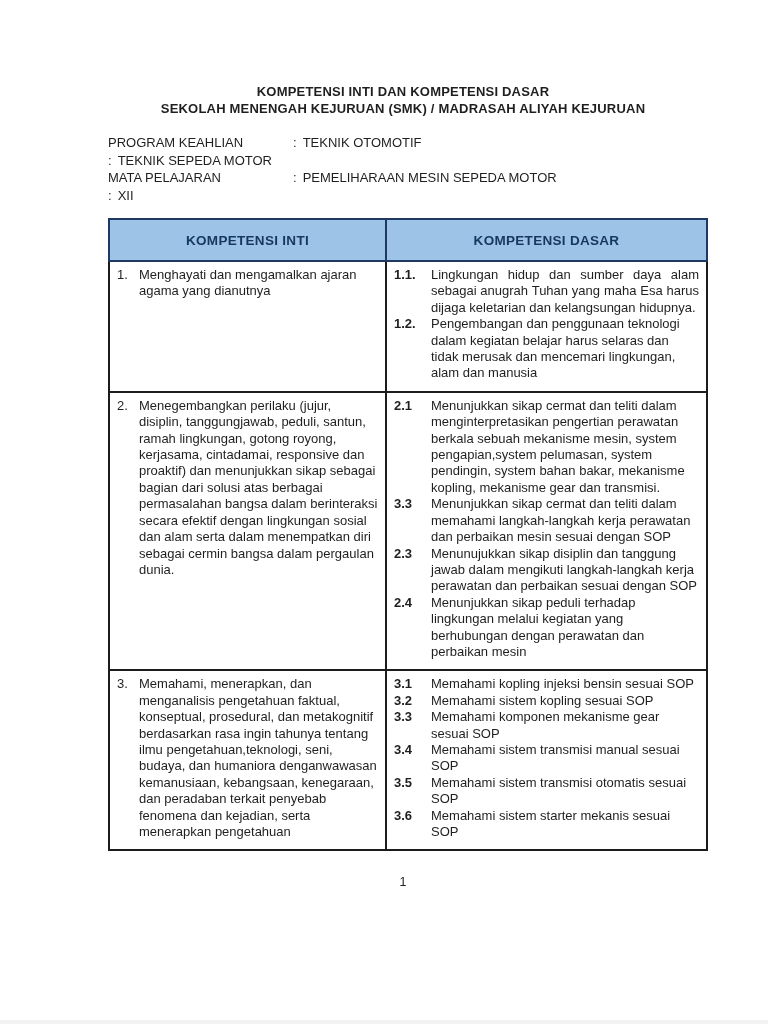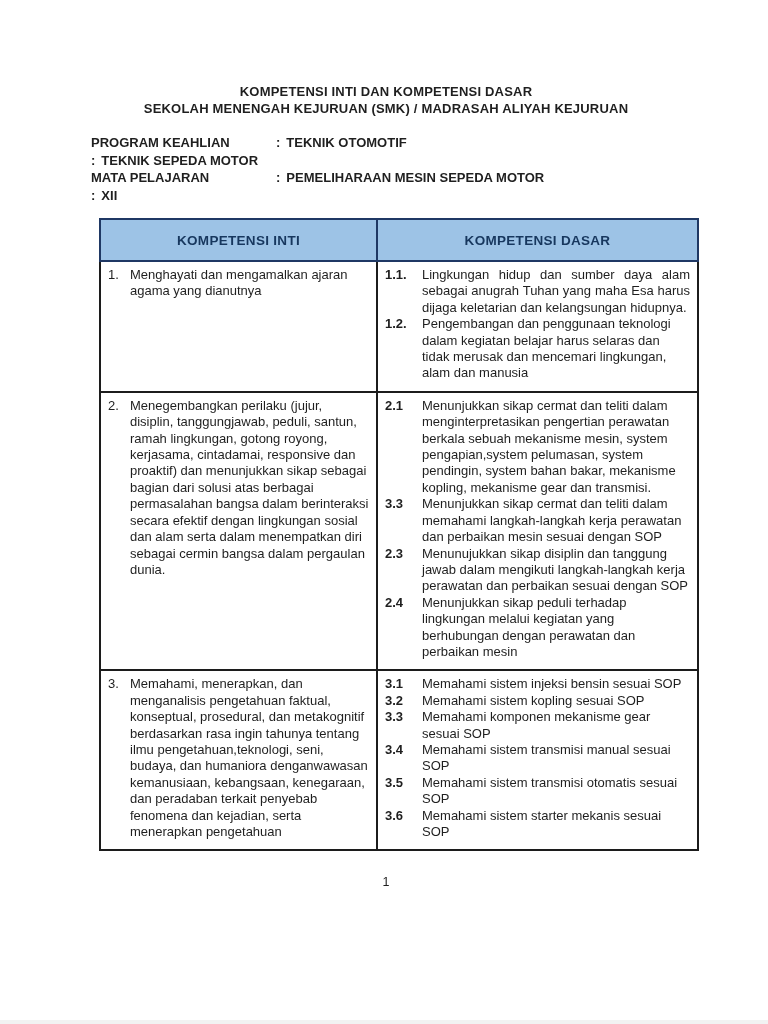--- a/index.html
+++ b/index.html
@@ -11,46 +11,45 @@
   }
   .canvas {
     position: relative;
     width: 768px;
     height: 1024px;
     background: #ffffff;
     overflow: hidden;
   }
   .content {
     position: absolute;
-    left: 91px;
+    left: 108px;
     top: 84px;
     width: 590px;
   }
   .doc-title {
     text-align: center;
     font-weight: bold;
     font-size: 13px;
     line-height: 16.5px;
     letter-spacing: 0.2px;
   }
   .meta {
     margin-top: 17px;
-    font-weight: bold;
+    font-weight: normal;
     font-size: 13px;
     line-height: 17.5px;
   }
   .meta-row { display: flex; }
   .meta-label { flex: 0 0 185px; }
   .meta-sep { margin-right: 6px; }
   table.comp-table {
     border-collapse: collapse;
     table-layout: fixed;
     width: 590px;
     margin-top: 14px;
-    margin-left: 8px;
   }
   table.comp-table th {
     background: #9DC3E6;
     color: #17375E;
     font-size: 13.5px;
     font-weight: bold;
     letter-spacing: 0.3px;
     border: 2px solid #1F3864;
     height: 38px;
     text-align: center;
@@ -171,21 +170,21 @@
           <tr>
             <td class="ki-cell">
               <div class="item">
                 <span class="num">3.</span>
                 <span class="txt">Memahami, menerapkan, dan menganalisis pengetahuan faktual, konseptual, prosedural, dan metakognitif berdasarkan rasa ingin tahunya tentang ilmu pengetahuan,teknologi, seni, budaya, dan humaniora denganwawasan kemanusiaan, kebangsaan, kenegaraan, dan peradaban terkait penyebab fenomena dan kejadian, serta menerapkan pengetahuan</span>
               </div>
             </td>
             <td class="kd-cell">
               <div class="item">
                 <span class="num">3.1</span>
-                <span class="txt">Memahami sistem injeksi bensin sesuai SOP</span>
+                <span class="txt">Memahami kopling injeksi bensin sesuai SOP</span>
               </div>
               <div class="item">
                 <span class="num">3.2</span>
                 <span class="txt">Memahami  sistem kopling sesuai SOP</span>
               </div>
               <div class="item">
                 <span class="num">3.3</span>
                 <span class="txt">Memahami komponen mekanisme gear sesuai SOP</span>
               </div>
               <div class="item">

